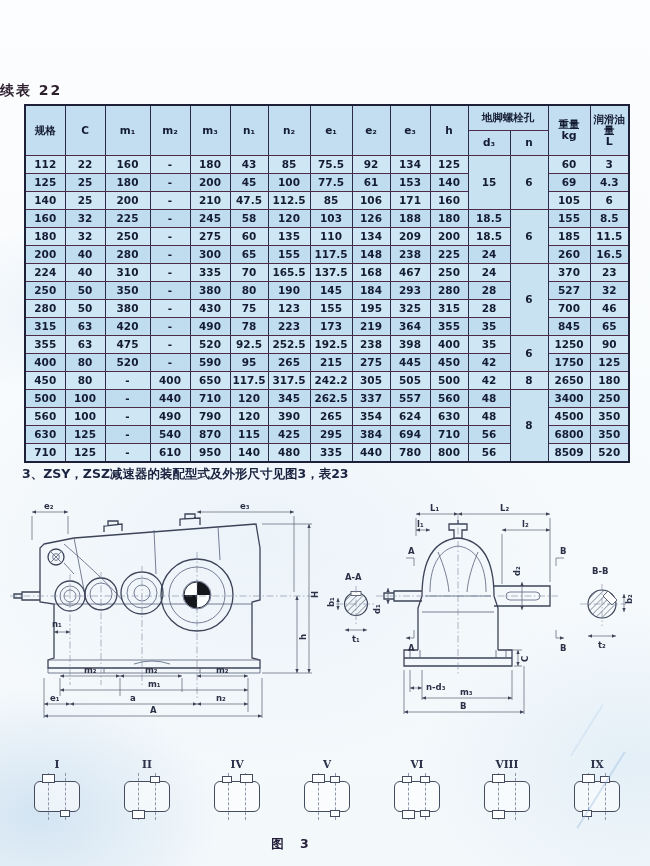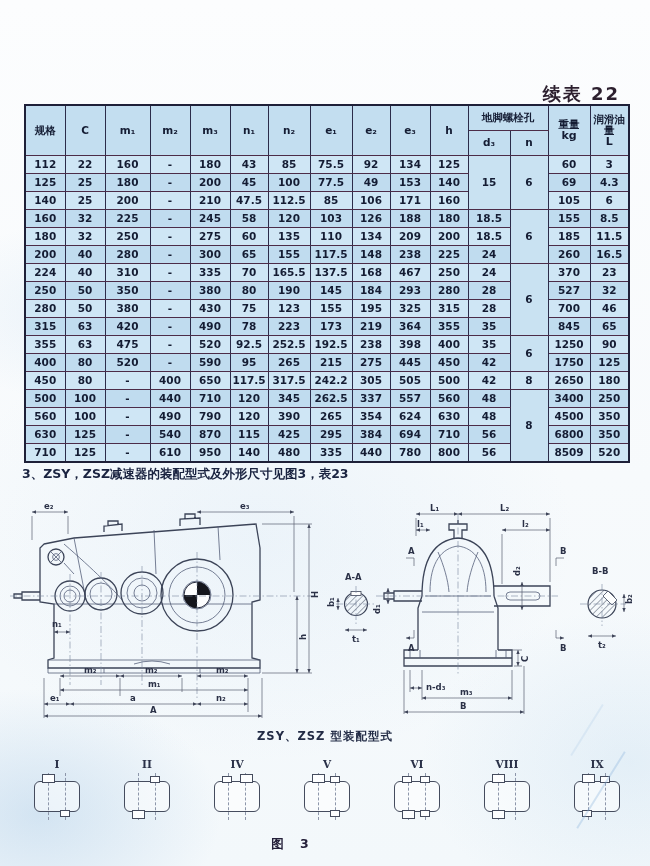--- a/index.html
+++ b/index.html
@@ -7,22 +7,22 @@
     position:relative;width:650px;height:866px;margin:0 auto;overflow:hidden;
     font-family:"DejaVu Sans","Liberation Sans",sans-serif;color:#1b2236;
     background:
       radial-gradient(ellipse 260px 180px at 6% 94%, rgba(150,190,225,.35), transparent 70%),
       radial-gradient(ellipse 300px 220px at 97% 88%, rgba(160,200,230,.20), transparent 70%),
       radial-gradient(ellipse 420px 300px at 40% 62%, rgba(170,205,235,.14), transparent 75%),
       radial-gradient(ellipse 200px 120px at 12% 36%, rgba(170,205,235,.18), transparent 75%),
       linear-gradient(180deg,#fcfdfe 0%,#f7fafc 55%,#f3f8fb 100%);
   }
   .doc-title{
-    position:absolute;top:82px;left:0;width:620px;text-align:right;
-    font-size:18px;font-weight:bold;color:#2c1f2e;letter-spacing:2px;
+    position:absolute;top:82px;left:0;width:620px;text-align:left;
+    font-size:14px;font-weight:bold;color:#2c1f2e;letter-spacing:2px;
   }
   
   table.spec{
     position:absolute;left:24px;top:104px;width:604px;
     border-collapse:collapse;table-layout:fixed;
     border:2px solid #1e2038;
     font-size:10.5px;font-weight:bold;color:#141c33;
   }
   table.spec th,table.spec td{
     border:1px solid #2c2c4a;border-bottom-color:#4c2c48;
@@ -146,21 +146,21 @@
         </tr>
         <tr>
           <td>125</td>
           <td>25</td>
           <td>180</td>
           <td>-</td>
           <td>200</td>
           <td>45</td>
           <td>100</td>
           <td>77.5</td>
-          <td>49</td>
+          <td>61</td>
           <td>153</td>
           <td>140</td>
           <td>69</td>
           <td>4.3</td>
         </tr>
         <tr>
           <td>140</td>
           <td>25</td>
           <td>200</td>
           <td>-</td>
@@ -556,21 +556,20 @@
       <circle cx="284" cy="104" r="14" fill="url(#hatch)" stroke="#3c4458" stroke-width="1.2"></circle>
       <path d="M290,91 L299,100 L294,105 L285,96 Z" fill="#fdfefe" stroke="#3c4458" stroke-width=".8"></path>
       <path class="cline" d="M262,104 L308,104 M284,84 L284,126"></path>
       <line class="dimln" x1="306" y1="94" x2="306" y2="112" marker-start="url(#ar)" marker-end="url(#ar)"></line>
       <text x="308" y="104" transform="rotate(-90 311 101)">b₂</text>
       <line class="dimln" x1="270" y1="136" x2="298" y2="136" marker-start="url(#ar)" marker-end="url(#ar)"></line>
       <text x="280" y="148">t₂</text>
     </svg>
   </div>
 
-  <div class="fig-caption">ZSY、ZSZ 型装配型式</div>
 
   <div class="variant-row">
       <div class="variant">
         <div class="vlabel">I</div>
         <div class="vbox">
           <div class="cl l"></div>
           <div class="cl r"></div>
           <div class="stub tl m"></div>
           <div class="stub br s"></div>
         </div>

